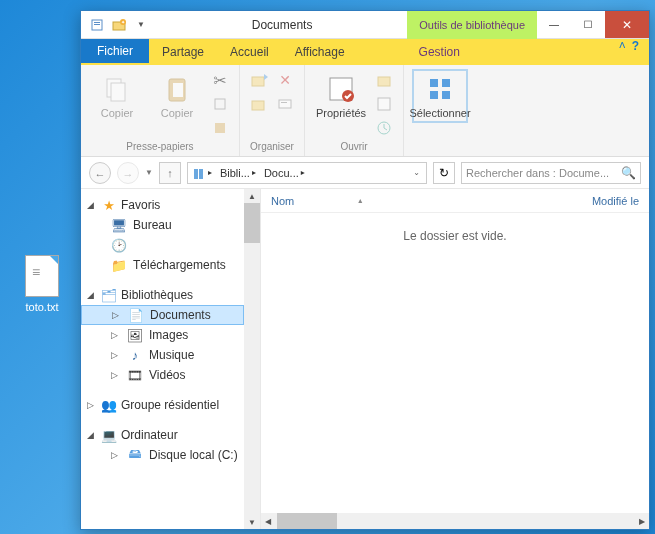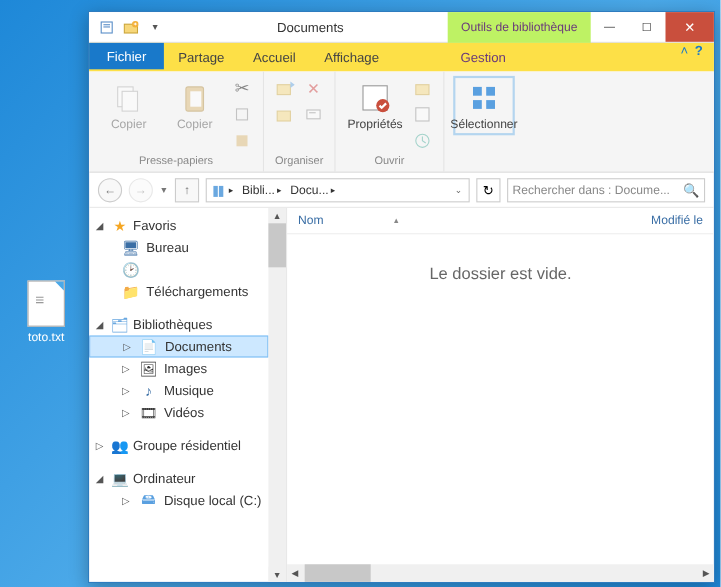--- a/index.html
+++ b/index.html
@@ -55,21 +55,21 @@
 .tree-head { display: flex; align-items: center; gap: 4px; padding: 2px 6px; cursor: pointer; }
 .tree-item { display: flex; align-items: center; gap: 6px; padding: 2px 6px 2px 30px; cursor: pointer; }
 .tree-item.sel { background: #cde8ff; border: 1px solid #7dbef3; padding-top: 1px; padding-bottom: 1px; }
 .tree-arrow { font-size: 9px; color: #555; width: 10px; display: inline-block; }
 .tico { width: 16px; height: 16px; display: inline-flex; align-items: center; justify-content: center; font-size: 13px; }
 
 .main { flex: 1; display: flex; flex-direction: column; position: relative; }
 .col-head-row { height: 24px; border-bottom: 1px solid #eee; display: flex; align-items: center; font-size: 11px; color: #3a6ea5; padding: 0 10px; }
 .col-head { cursor: pointer; display: flex; align-items: center; gap: 4px; }
 .col-head.name { flex: 1; }
-.empty-msg { text-align: center; font-size: 15px; color: #666; margin-top: 28px; }
+.empty-msg { text-align: center; font-size: 12px; color: #666; margin-top: 16px; }
 .main-scroll-h { position: absolute; bottom: 0; left: 0; right: 0; height: 16px; background: #f0f0f0; display: flex; align-items: center; }
 .main-scroll-h .arr { width: 14px; height: 100%; display: flex; align-items: center; justify-content: center; font-size: 8px; color: #555; }
 .main-scroll-h .thumb { flex: 0 0 60px; height: 100%; background: #c8c8c8; margin-left: 2px; }
 
 svg { display: block; }
 .muted { opacity: .45; }
 </style>
 </head>
 <body>
 

